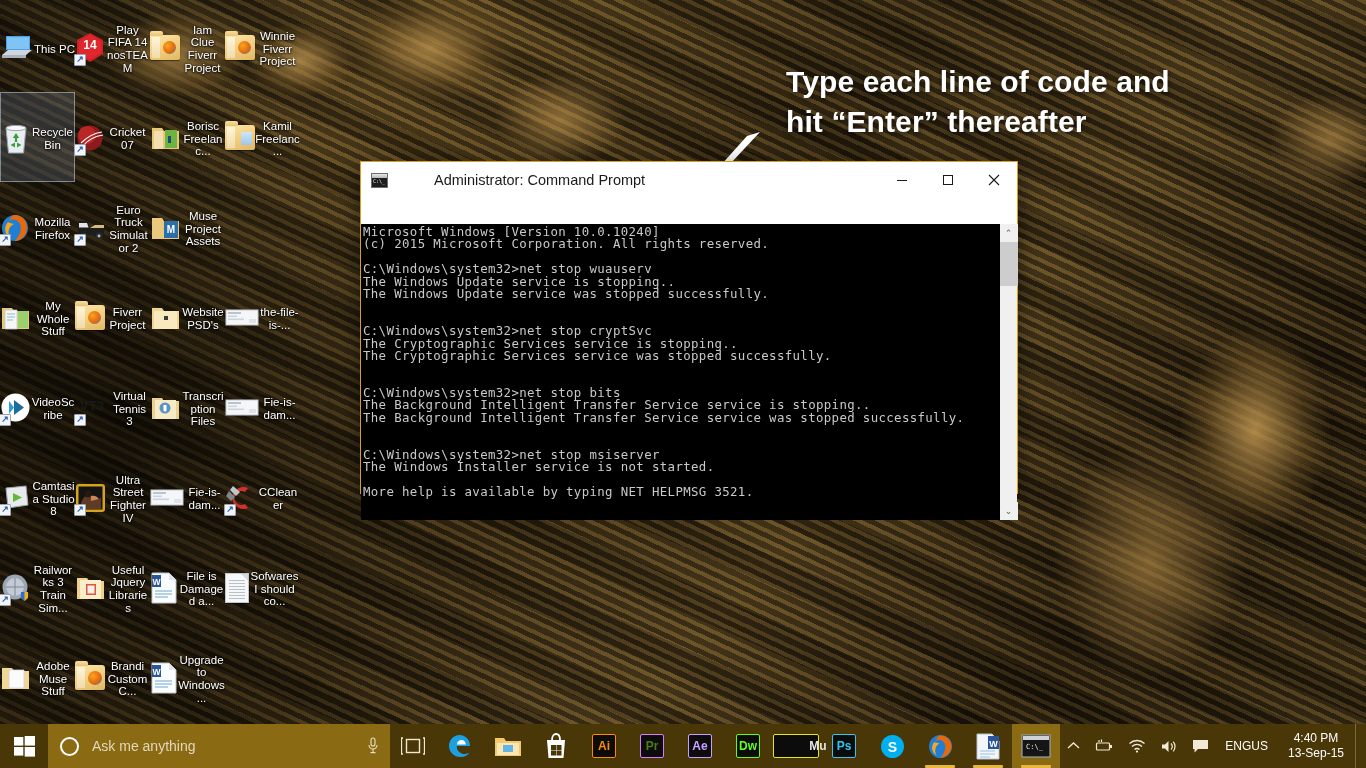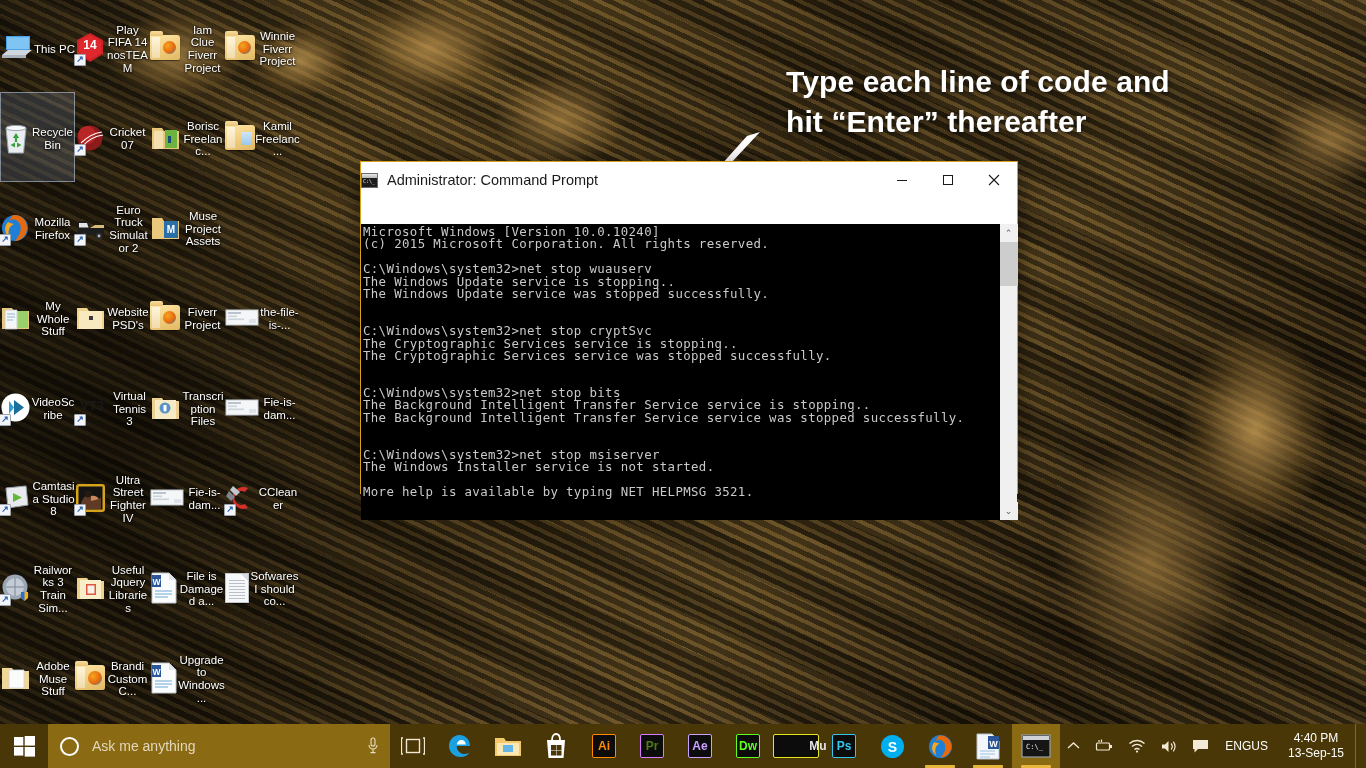--- a/index.html
+++ b/index.html
@@ -129,20 +129,22 @@
 
   
   #cmd-window{
     position:absolute; left:360px; top:161px; width:658px; height:333px;
     border:1px solid #d8a11c;
     background:#ffffff;
     box-shadow:0 6px 22px rgba(0,0,0,.55);
   }
   #cmd-titlebar{
     height:36px; background:#ffffff; display:flex; align-items:center;
+    padding-left:10px;
+    gap:37px;
   }
   #cmd-icon{
     width:17px; height:15px; background:#1d1d1d; border:1px solid #6d6d6d;
     position:relative; flex:none; margin-right:9px;
   }
   #cmd-icon:before{
     content:""; position:absolute; left:0; right:0; top:0; height:4px;
     background:linear-gradient(#e8e8e8,#b8b8b8);
   }
   #cmd-icon:after{
@@ -377,35 +379,35 @@
         <path d="M2 4 L12 4 L14 7 L29 7 L29 25 L2 25 Z" fill="#e8c878"></path>
         <path d="M5 6 L17 6 L17 25 L5 25 Z" fill="#f6f6f6" stroke="#c3c8ce" stroke-width=".8"></path>
         <path d="M7 10 h8 M7 13 h8 M7 16 h6" stroke="#8fb8d8" stroke-width="1"></path>
         <path d="M18 7 L28 7 L28 24 L18 24 Z" fill="#9ad06a"></path>
       </svg>
       </div>
       <div class="label">My Whole Stuff</div>
     </div>
     <div class="desk-icon">
       <div class="glyph">
+        <div class="folder">
+        <span class="inner" style="background:radial-gradient(circle at 35% 35%,#f5a623,#e8690b 55%,#1f7fd4 100%);border-radius:50%;width:13px;height:13px;right:4px;top:6px;"></span>
+        </div>
+      </div>
+      <div class="label">Fiverr Project</div>
+    </div>
+    <div class="desk-icon">
+      <div class="glyph">
         <svg width="31" height="28" viewBox="0 0 31 28">
         <path d="M2 4 L12 4 L14 7 L29 7 L29 25 L2 25 Z" fill="#f0d491"></path>
         <path d="M4 7 L27 7 L27 25 L4 25 Z" fill="#f8e9bf"></path>
         <rect x="14" y="12" width="4" height="4" fill="#3b3b3b"></rect>
       </svg>
       </div>
       <div class="label">Website PSD's</div>
-    </div>
-    <div class="desk-icon">
-      <div class="glyph">
-        <div class="folder">
-        <span class="inner" style="background:radial-gradient(circle at 35% 35%,#f5a623,#e8690b 55%,#1f7fd4 100%);border-radius:50%;width:13px;height:13px;right:4px;top:6px;"></span>
-        </div>
-      </div>
-      <div class="label">Fiverr Project</div>
     </div>
     <div class="desk-icon">
       <div class="glyph">
         <svg width="34" height="20" viewBox="0 0 34 20">
         <rect x="1" y="2" width="32" height="15" fill="#f4f6f8" stroke="#c6ccd3" stroke-width="1"></rect>
         <rect x="3" y="4" width="13" height="2" fill="#b9c4cf"></rect>
         <rect x="3" y="7.5" width="9" height="1.6" fill="#ccd4dc"></rect>
         <rect x="3" y="10.5" width="16" height="1.6" fill="#ccd4dc"></rect>
         <rect x="24" y="11" width="7" height="4" fill="#dde3e9"></rect>
       </svg>

